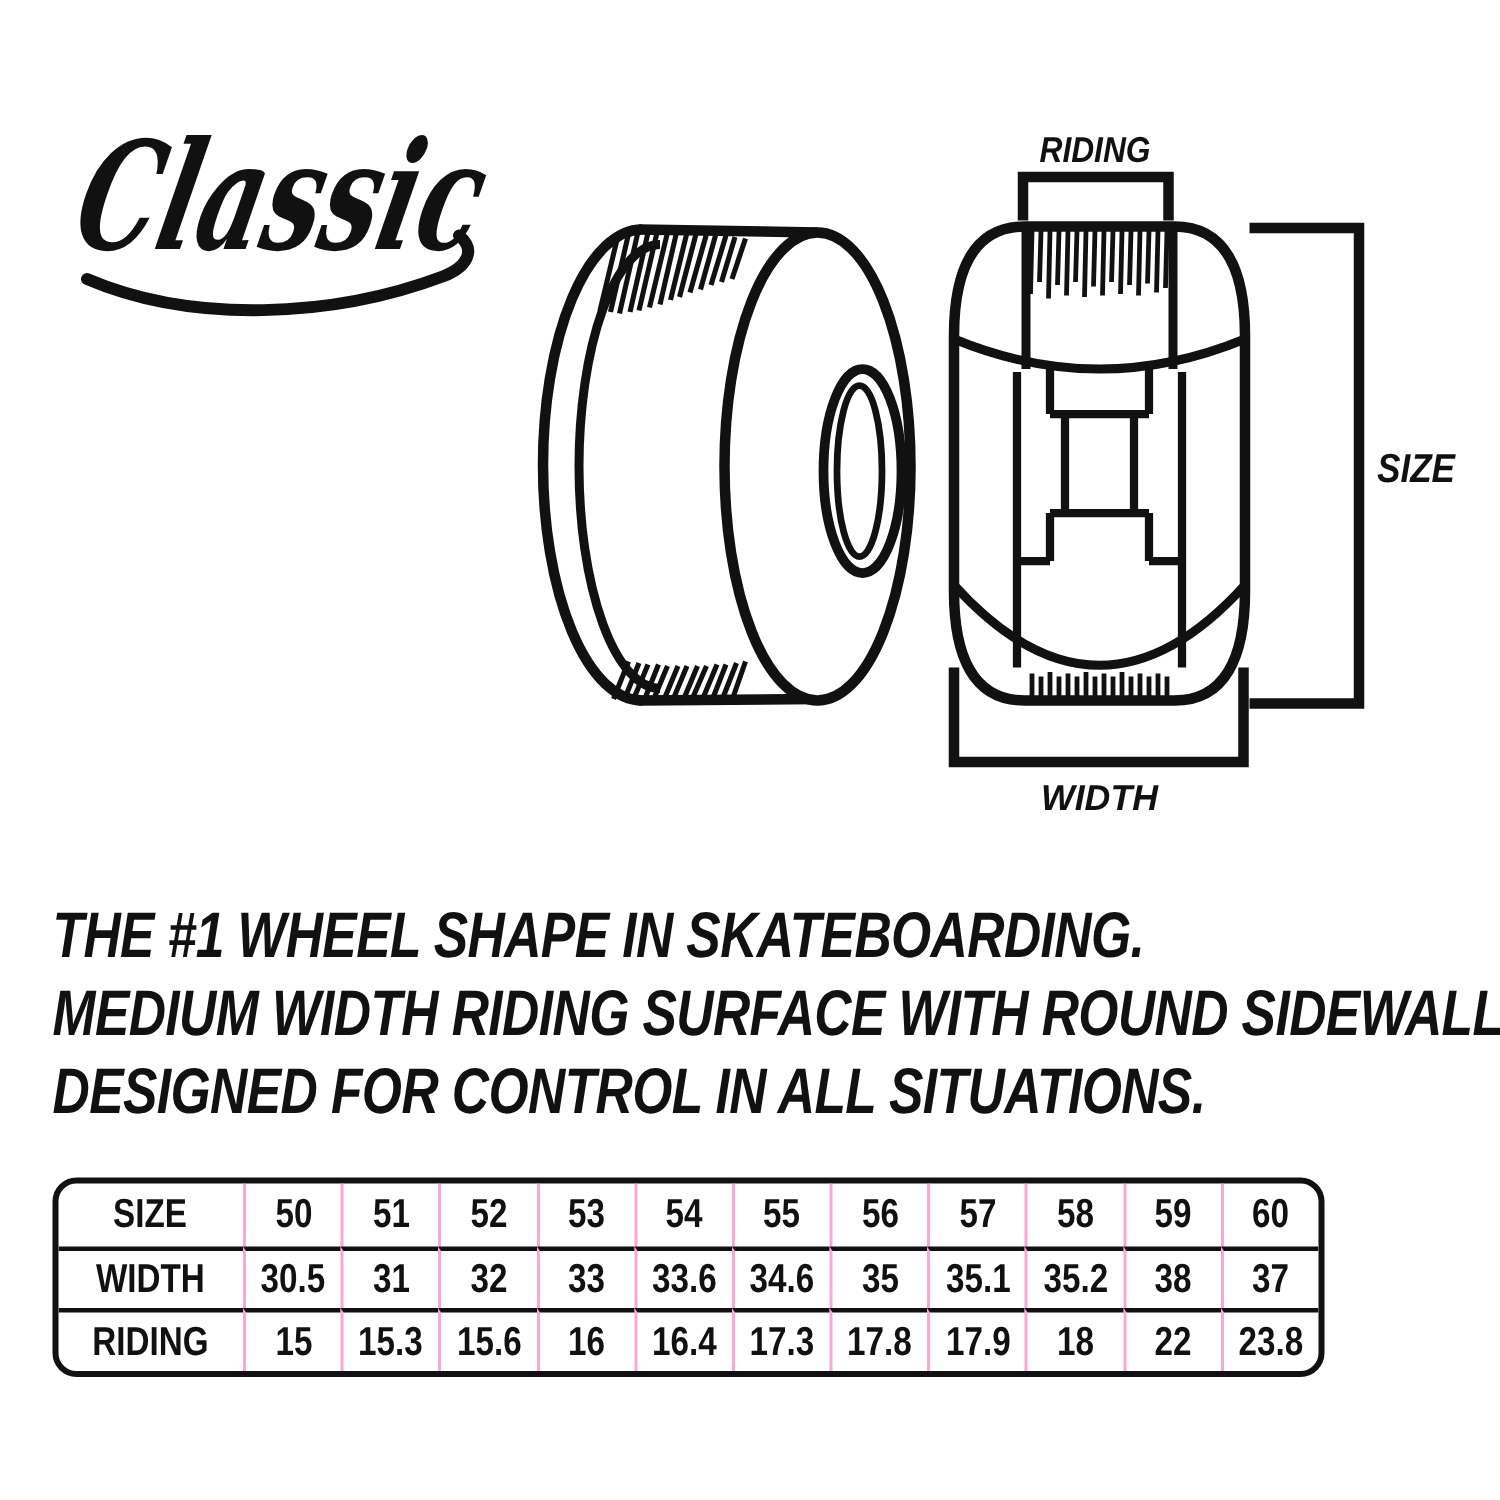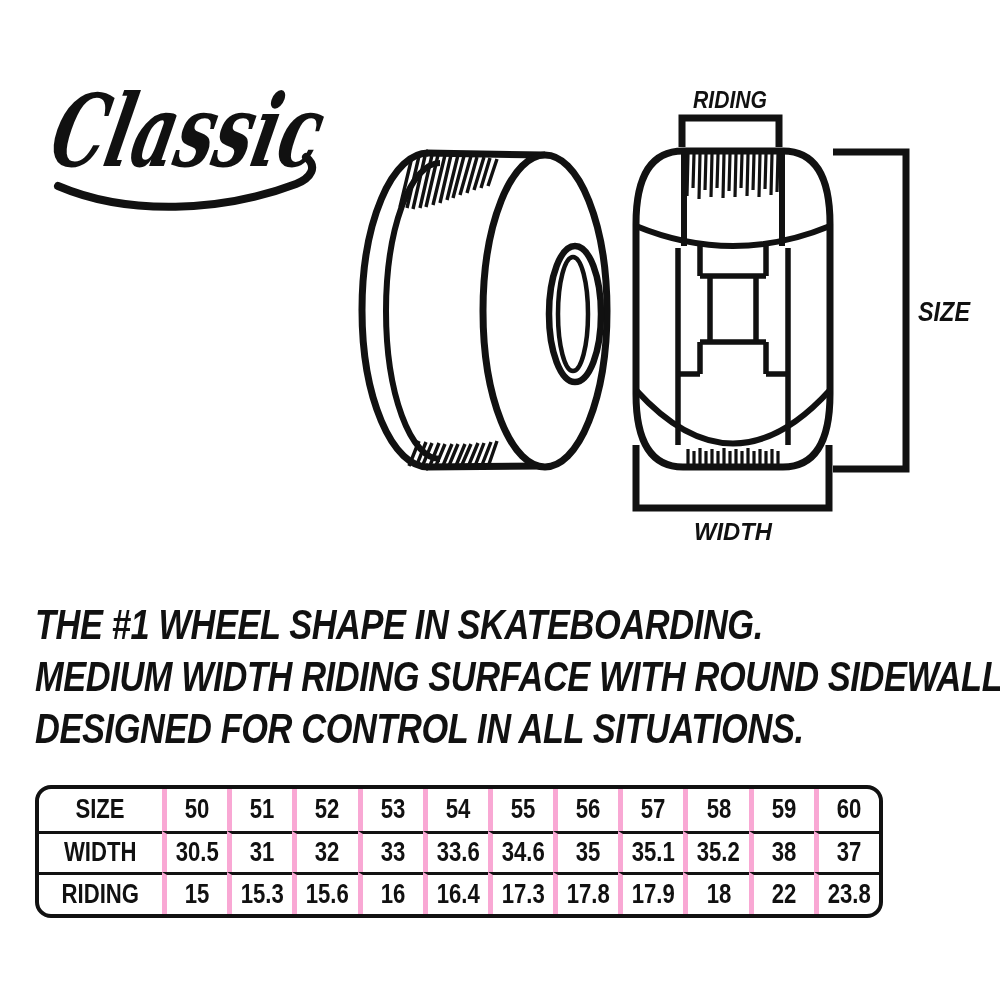--- a/index.html
+++ b/index.html
@@ -25,21 +25,21 @@
   }
   .spec-table{
     position:absolute;left:35px;top:785px;width:848px;height:133px;
     display:grid;grid-template-columns:123px repeat(11,1fr);
     grid-template-rows:repeat(3,1fr);
     border:4px solid #111;border-radius:16px;overflow:hidden;
     background:#fff;box-sizing:border-box;
   }
   .spec-table .cell{
     display:flex;align-items:center;justify-content:center;
-    border-left:5px solid #f9a8d4;border-top:3px solid #111;
+    border-left:2px solid #f9a8d4;border-top:3px solid #111;
     font-weight:bold;font-size:27px;color:#111;
   }
   .spec-table .cell.first-col{border-left:none;}
   .spec-table .cell.first-row{border-top:none;}
   .spec-table .cell span{display:inline-block;transform:scaleX(0.82);}
 </style>
 </head>
 <body>
 
 <svg id="diagram-svg" width="1000" height="1000" viewBox="0 0 1000 1000">

